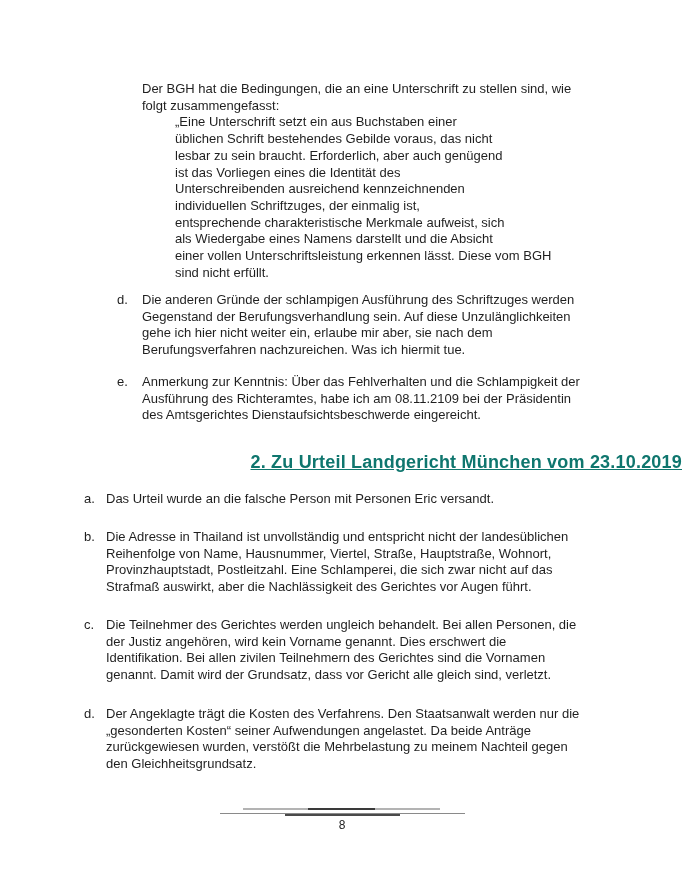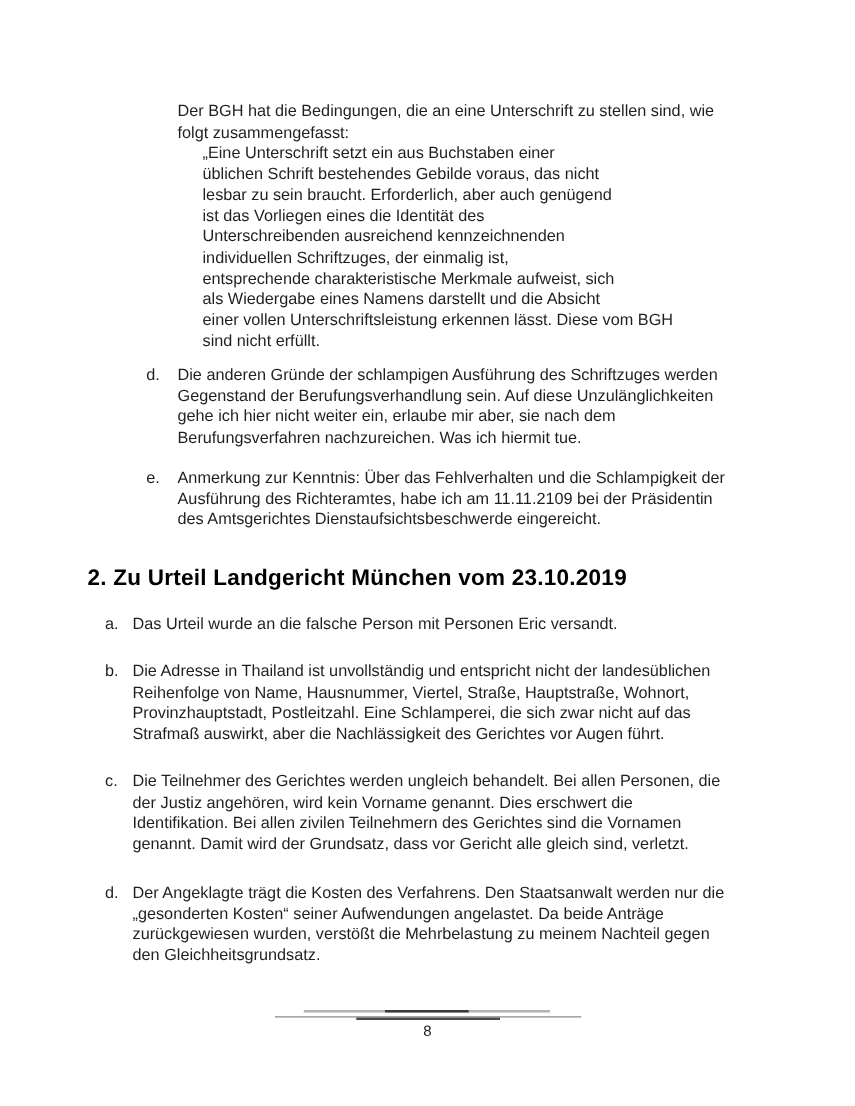--- a/index.html
+++ b/index.html
@@ -14,42 +14,43 @@
     color: #1f1f1f;
     overflow: hidden;
   }
   .pre { white-space: pre-line; }
   .block1 {
     position: absolute;
     left: 142px;
     top: 81px;
     width: 490px;
   }
-  .quote { margin-left: 20px; }
+  .quote { margin-left: 33px; }
   .litem {
     position: absolute;
     display: flex;
     align-items: flex-start;
   }
   .litem .letter { flex: none; }
   .s1 { left: 117px; width: 545px; }
   .s1 .letter { width: 25px; }
   .s2 { left: 84px; width: 575px; }
   .s2 .letter { width: 22px; }
   .heading {
     position: absolute;
     left: 70px;
     top: 450px;
     width: 612px;
-    text-align: left;
+    text-align: right;
     font-weight: bold;
     font-size: 18px;
     line-height: 24px;
-    color: #000000;
+    color: #0f766e;
     letter-spacing: 0.2px;
+    text-decoration: underline;
   }
   .rule { position: absolute; }
   .rule-a { left: 243px; top: 808px; width: 197px; height: 2px; background: #b3b3b3; }
   .rule-b { left: 308px; top: 808px; width: 67px;  height: 2px; background: #3a3a3a; }
   .rule-c { left: 220px; top: 813px; width: 245px; height: 1px; background: #8a8a8a; }
   .rule-d { left: 285px; top: 814px; width: 115px; height: 2px; background: #4a4a4a; }
   .pagenum {
     position: absolute;
     left: 0;
     top: 817px;
@@ -89,21 +90,21 @@
     <span class="letter">d.</span>
     <span class="pre">Die anderen Gründe der schlampigen Ausführung des Schriftzuges werden
 Gegenstand der Berufungsverhandlung sein. Auf diese Unzulänglichkeiten
 gehe ich hier nicht weiter ein, erlaube mir aber, sie nach dem
 Berufungsverfahren nachzureichen. Was ich hiermit tue.</span>
   </div>
 
   <div class="litem s1 pos-e1">
     <span class="letter">e.</span>
     <span class="pre">Anmerkung zur Kenntnis: Über das Fehlverhalten und die Schlampigkeit der
-Ausführung des Richteramtes, habe ich am 11.11.2109 bei der Präsidentin
+Ausführung des Richteramtes, habe ich am 08.11.2109 bei der Präsidentin
 des Amtsgerichtes Dienstaufsichtsbeschwerde eingereicht.</span>
   </div>
 
   <div class="heading">2. Zu Urteil Landgericht München vom 23.10.2019</div>
 
   <div class="litem s2 pos-a2">
     <span class="letter">a.</span>
     <span class="pre">Das Urteil wurde an die falsche Person mit Personen Eric versandt.</span>
   </div>
 

